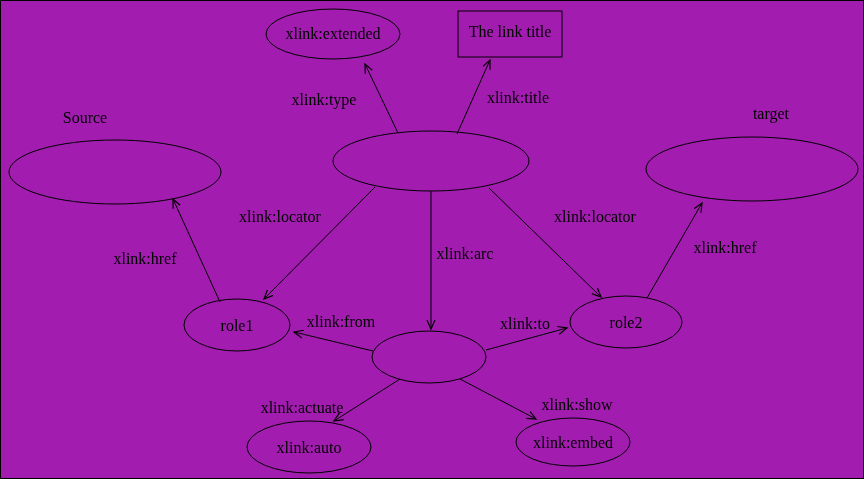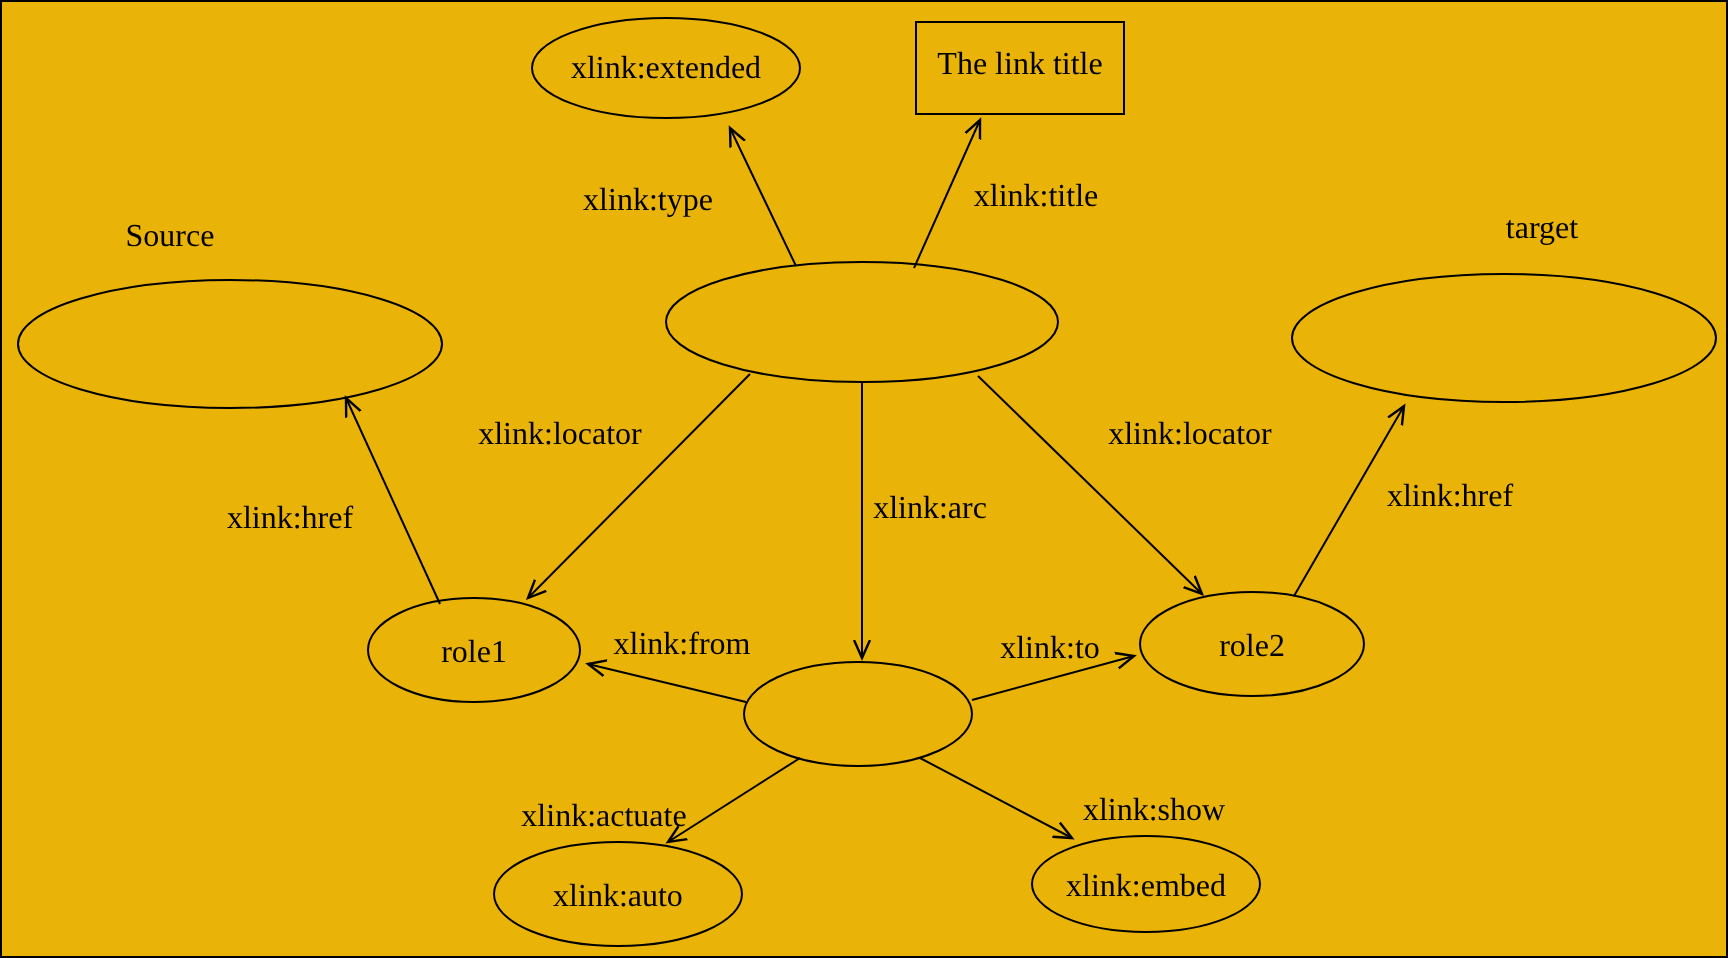--- a/index.html
+++ b/index.html
@@ -6,21 +6,21 @@
     margin: 0;
     padding: 0;
     background: #ffffff;
   }
   .canvas {
     position: relative;
     width: 864px;
     height: 479px;
     box-sizing: border-box;
     border: 1px solid #000000;
-    background: #eab308;
+    background: #a21caf;
     font-family: "Liberation Serif", serif;
   }
   svg {
     display: block;
   }
   svg text {
     font-family: "Liberation Serif", serif;
     font-size: 16px;
     fill: #000000;
   }

